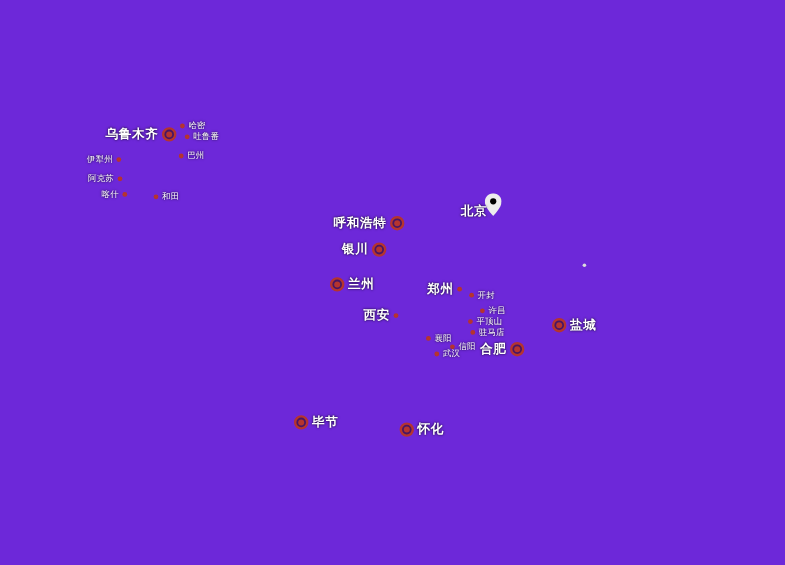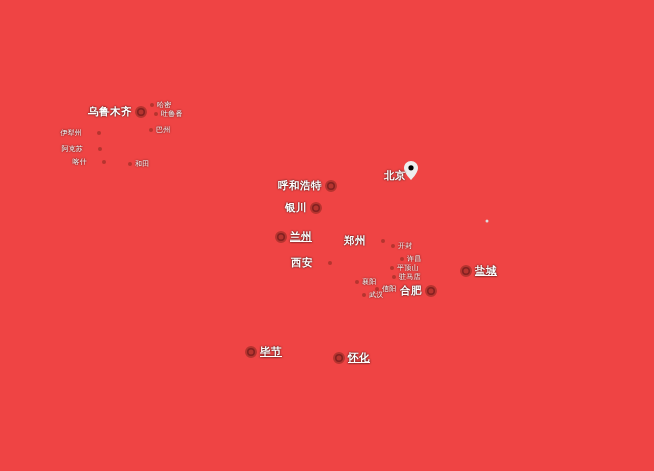--- a/index.html
+++ b/index.html
@@ -56,29 +56,29 @@
     position: absolute;
     top: 0;
     transform: translateY(-50%);
     white-space: nowrap;
     color: #ffffff;
     text-shadow: 0 0 2px #000;
   }
   .label.large { font-size: 10.5px; font-weight: 600; letter-spacing: 0.5px; }
   .label.small { font-size: 7px; font-weight: 400; letter-spacing: 0.2px; }
   .city[data-marker="ring"] > .label.side-left  { right: 9px; }
-  .city[data-marker="ring"] > .label.side-right { left: 9px; text-decoration: underline; }
-  .city[data-marker="dot"] > .label.side-left   { right: 17px; }
+  .city[data-marker="ring"] > .label.side-right { left: 9px; }
+  .city[data-marker="dot"] > .label.side-left   { right: 5px; }
   .city[data-marker="dot"] > .label.side-right  { left: 5px; }
   .city[data-marker="pin"] > .label.side-left   { right: 5px; }
 </style>
 </head>
 <body>
 
-<div id="map" style="background: #ef4444;">
+<div id="map" style="background: #6d28d9;">
     <div class="city" data-marker="ring" style="left: 141px; top: 112px;">
       <span class="marker ring"></span>
       <span class="label side-left large">乌鲁木齐</span>
     </div>
     <div class="city" data-marker="dot" style="left: 152px; top: 105px;">
       <span class="marker dot"></span>
       <span class="label side-right small">哈密</span>
     </div>
     <div class="city" data-marker="dot" style="left: 156px; top: 114px;">
       <span class="marker dot"></span>

